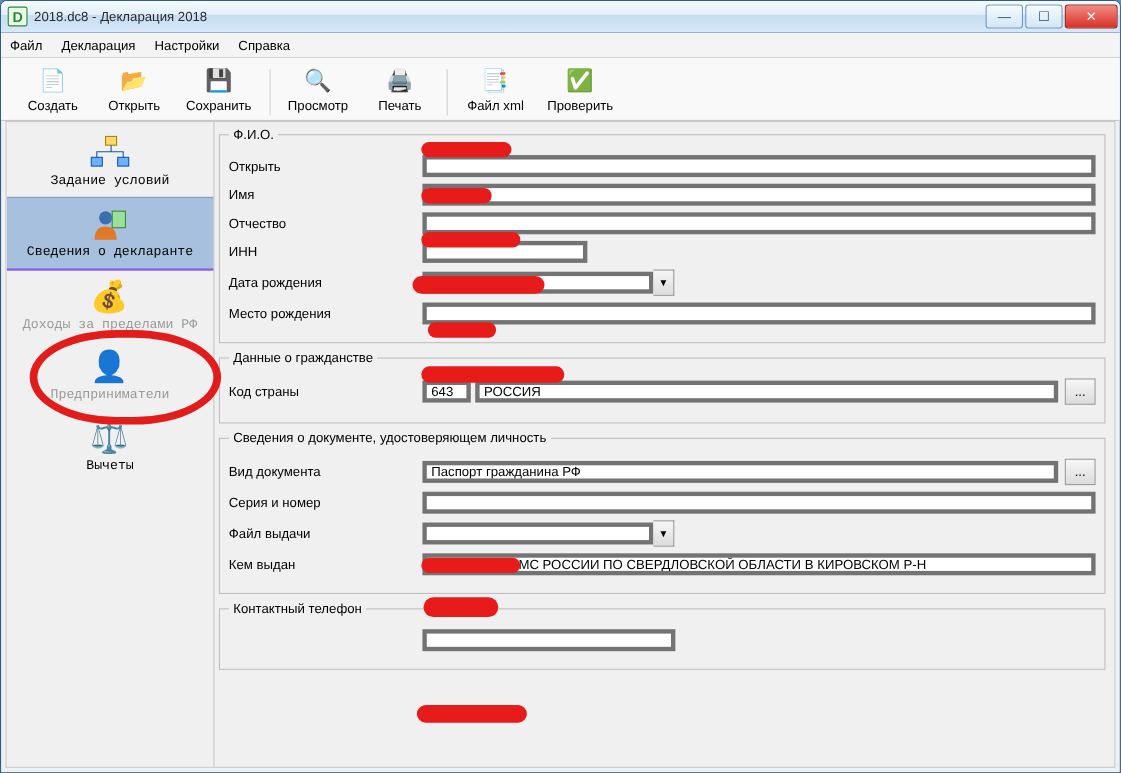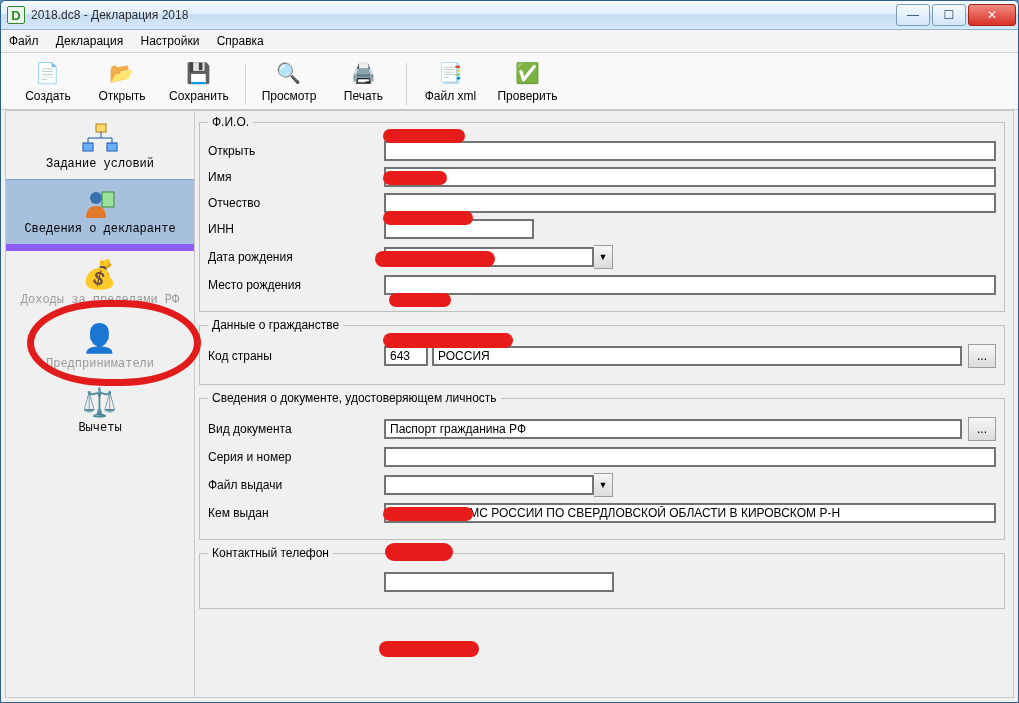--- a/index.html
+++ b/index.html
@@ -22,30 +22,30 @@
 .tbtn{display:flex;flex-direction:column;align-items:center;justify-content:flex-end;padding:2px 10px;min-width:54px;cursor:default;}
 .tbtn .ico{width:28px;height:28px;display:flex;align-items:center;justify-content:center;font-size:20px;}
 .tbtn .lbl{margin-top:2px;}
 .tsep{width:1px;height:42px;background:#cfcfcf;margin:0 6px;}
 
 
 .body{flex:1;display:flex;overflow:hidden;border:1px solid #c8c8c8;margin:0 4px 4px 4px;background:#f0f0f0;}
 .sidebar{width:188px;background:#f0f0f0;border-right:1px solid #c8c8c8;padding-top:4px;}
 .navitem{display:flex;flex-direction:column;align-items:center;padding:6px 4px 8px 4px;text-align:center;cursor:default;font-family:Liberation Mono, monospace;}
 .navitem .ico{height:36px;display:flex;align-items:center;justify-content:center;font-size:28px;}
-.navitem.selected{background:#a7c0de;border-top:1px solid #7fa0c6;border-bottom:7px solid #8b5cf6;}
+.navitem.selected{background:#a7c0de;border-top:1px solid #7fa0c6;border-bottom:2px solid #8b5cf6;}
 .navitem.disabled{color:#9a9a9a;}
 .annot{position:absolute;border:7px solid #e21b1b;border-radius:50%/55%;width:160px;height:72px;left:26px;top:190px;pointer-events:none;}
 
 .form{flex:1;overflow:auto;padding:4px 8px 8px 4px;}
 fieldset{border:1px solid #bfbfbf;margin:0 0 6px 0;padding:6px 8px 10px 8px;}
 legend{padding:0 4px;}
 .row{display:flex;align-items:center;margin:6px 0;}
 .row .lbl{width:176px;}
-.row input[type=text]{height:20px;border:2px solid #737373;padding:1px 4px;font:inherit;background:#fff;box-sizing:border-box;}
+.row input[type=text]{height:20px;border:4px solid #737373;padding:1px 4px;font:inherit;background:#fff;box-sizing:border-box;}
 .row .wide{flex:1;}
 .row .med{width:210px;}
 .row .inn{width:150px;}
 .row .code{width:44px;background:#eee;}
 .row .country{flex:1;background:#eee;margin-left:4px;}
 .ddbtn{width:18px;height:22px;border:1px solid #9c9c9c;border-left:none;background:linear-gradient(#f6f6f6,#dcdcdc);display:flex;align-items:center;justify-content:center;font-size:9px;}
 .browse{width:26px;height:22px;border:1px solid #9c9c9c;background:linear-gradient(#f6f6f6,#dcdcdc);margin-left:6px;display:flex;align-items:center;justify-content:center;}
 
 .red{position:absolute;background:#e81b1b;border-radius:10px;pointer-events:none;}
 

